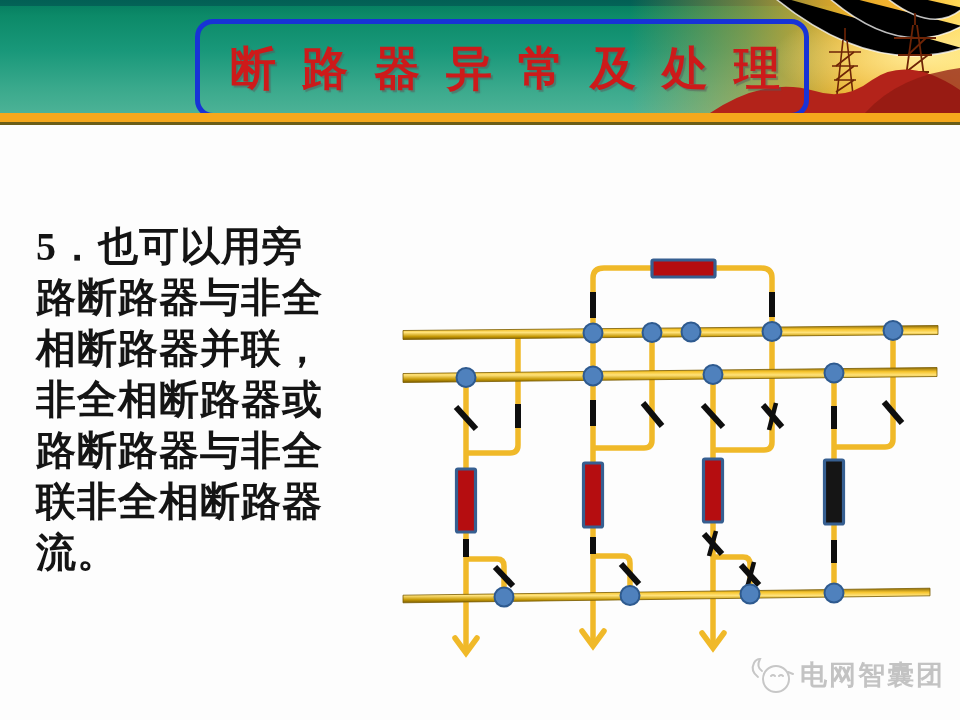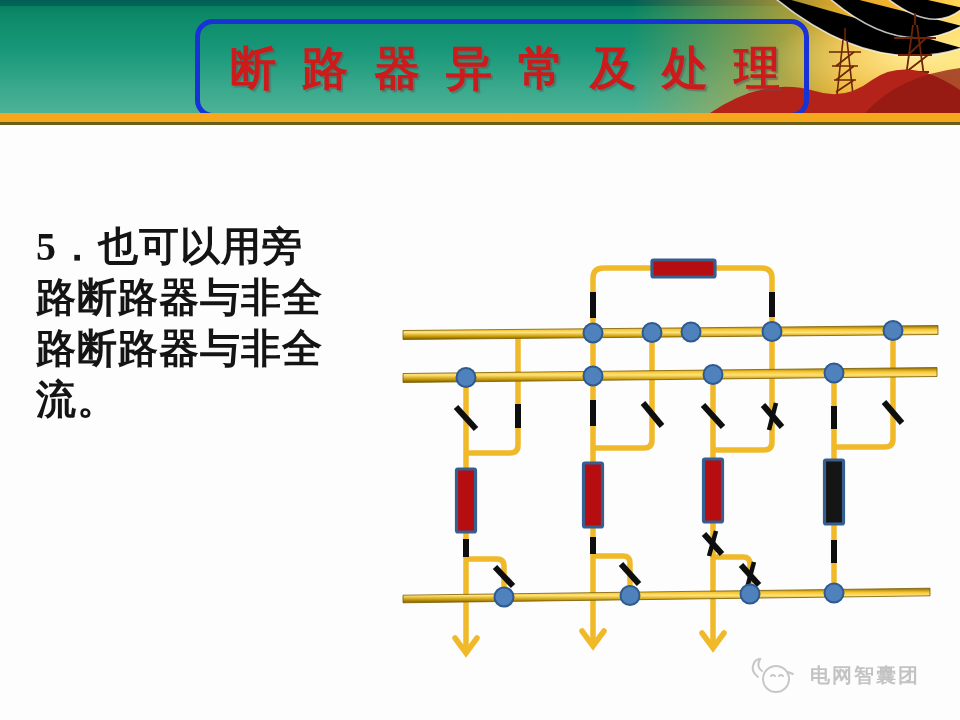--- a/index.html
+++ b/index.html
@@ -23,22 +23,22 @@
   .body-text{position:absolute;left:36px;top:221px;width:340px;color:var(--body-text);
     font-size:40px;font-weight:bold;line-height:51px;letter-spacing:1px;}
   .body-text .tline{white-space:nowrap;}
 
   
   .diagram{position:absolute;left:398px;top:238px;}
   .diagram path,.diagram line,.diagram polyline{fill:none;}
 
   
   .watermark{position:absolute;left:748px;top:655px;display:flex;align-items:center;}
-  .wm-text{font-size:20px;font-weight:bold;color:var(--watermark-gray);letter-spacing:2px;
-    font-family:"Liberation Sans","DejaVu Sans",sans-serif;margin-left:16px;}
+  .wm-text{font-size:27px;font-weight:bold;color:var(--watermark-gray);letter-spacing:2px;
+    font-family:"Liberation Sans","DejaVu Sans",sans-serif;margin-left:6px;}
 </style>
 </head>
 <body>
 
 <div id="slide">
 
   <div class="header">
     <div class="header-bg"></div>
     <div class="header-top-edge"></div>
 
@@ -81,21 +81,24 @@
       <h1>断路器异常及处理</h1>
     </div>
 
     <div class="stripe"></div>
     <div class="stripe-dark"></div>
   </div>
 
   <div class="body-text">
     <div class="tline">5．也可以用旁</div>
     <div class="tline">路断路器与非全</div>
+    <div class="tline">相断路器并联，</div>
+    <div class="tline">非全相断路器或</div>
     <div class="tline">路断路器与非全</div>
+    <div class="tline">联非全相断路器</div>
     <div class="tline">流。</div>
   </div>
 
   <svg class="diagram" width="560" height="430" viewBox="0 0 560 430">
     <defs>
       <linearGradient id="busGold" x1="0" y1="0" x2="0" y2="1">
         <stop offset="0" stop-color="#8a6a08"></stop>
         <stop offset="0.28" stop-color="#f7c52e"></stop>
         <stop offset="0.5" stop-color="#ffe27a"></stop>
         <stop offset="0.78" stop-color="#c79a08"></stop>

